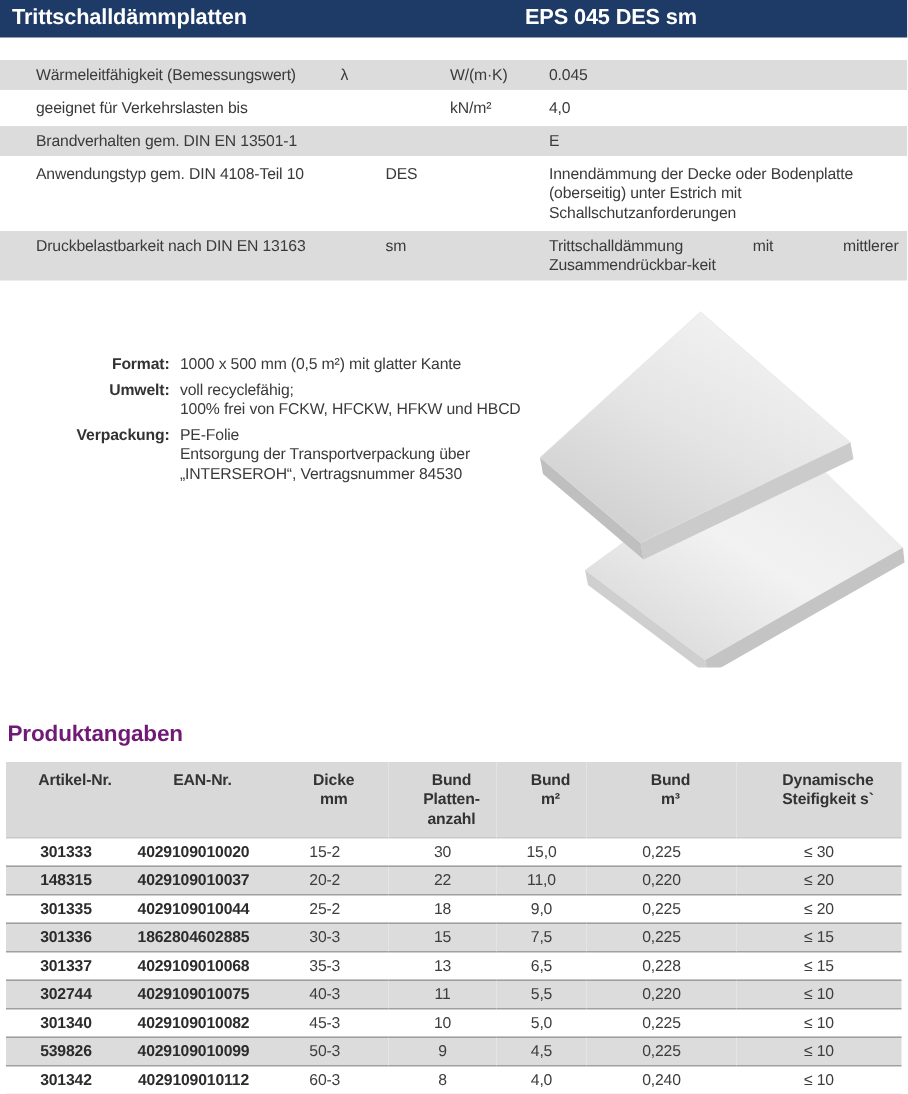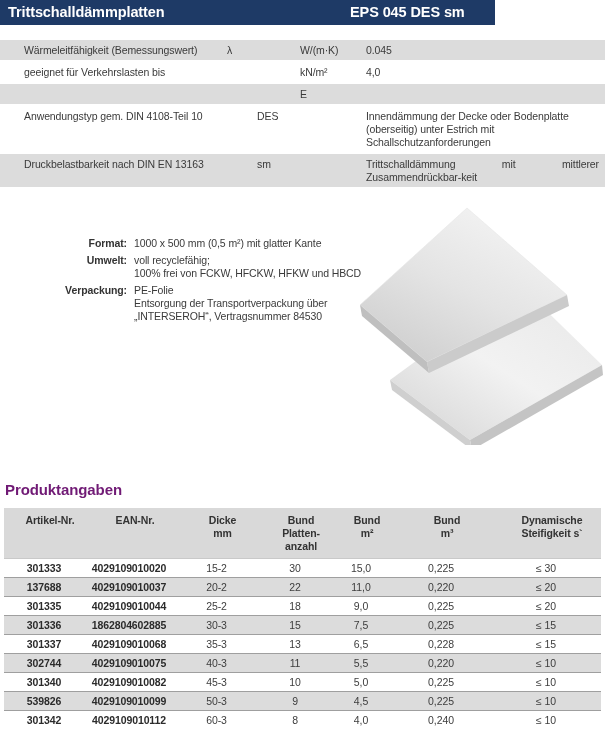--- a/index.html
+++ b/index.html
@@ -15,21 +15,21 @@
     width: 605px;
     height: 729px;
     overflow: hidden;
     background: #fff;
   }
 
   
   .header-bar {
     position: absolute;
     top: 0; left: 0;
-    width: 495px; height: 25px;
+    width: 605px; height: 25px;
     background: #1e3a66;
   }
   .header-bar .title {
     position: absolute;
     left: 8px; top: 0;
     line-height: 25px;
     color: #ffffff;
     font-weight: bold;
     font-size: 14.5px;
   }
@@ -61,21 +61,21 @@
   .spec-label { padding-left: 8px; }
   .spec-symbol { padding-left: 6px; }
   .spec-row:nth-child(4) .spec-symbol,
   .spec-row:nth-child(5) .spec-symbol { padding-left: 36px; }
   .spec-value { padding-right: 6px; }
   .spec-row:nth-child(5) .spec-value { text-align: justify; }
 
   
   .info-block {
     position: absolute;
-    top: 237px; left: 14px;
+    top: 237px; left: 0;
     width: 352px;
     font-size: 10.5px;
   }
   .info-item {
     display: grid;
     grid-template-columns: 113px 1fr;
     margin-bottom: 4px;
   }
   .info-label {
     text-align: right;
@@ -151,20 +151,21 @@
         <div class="spec-unit">W/(m·K)</div>
         <div class="spec-value">0.045</div>
       </div>
       <div class="spec-row">
         <div class="spec-label">geeignet für Verkehrslasten bis</div>
         <div class="spec-symbol"></div>
         <div class="spec-unit">kN/m²</div>
         <div class="spec-value">4,0</div>
       </div>
       <div class="spec-row grey">
+        <div class="spec-label">Brandverhalten gem. DIN EN 13501-1</div>
         <div class="spec-symbol"></div>
         <div class="spec-unit"></div>
         <div class="spec-value">E</div>
       </div>
       <div class="spec-row">
         <div class="spec-label">Anwendungstyp gem. DIN 4108-Teil 10</div>
         <div class="spec-symbol">DES</div>
         <div class="spec-unit"></div>
         <div class="spec-value">Innendämmung der Decke oder Bodenplatte (oberseitig) unter Estrich mit Schallschutzanforderungen</div>
       </div>
@@ -252,21 +253,21 @@
         <tr>
           <td class="b">301333</td>
           <td class="b">4029109010020</td>
           <td>15-2</td>
           <td>30</td>
           <td>15,0</td>
           <td>0,225</td>
           <td>≤ 30</td>
         </tr>
         <tr class="alt">
-          <td class="b">137688</td>
+          <td class="b">148315</td>
           <td class="b">4029109010037</td>
           <td>20-2</td>
           <td>22</td>
           <td>11,0</td>
           <td>0,220</td>
           <td>≤ 20</td>
         </tr>
         <tr>
           <td class="b">301335</td>
           <td class="b">4029109010044</td>

